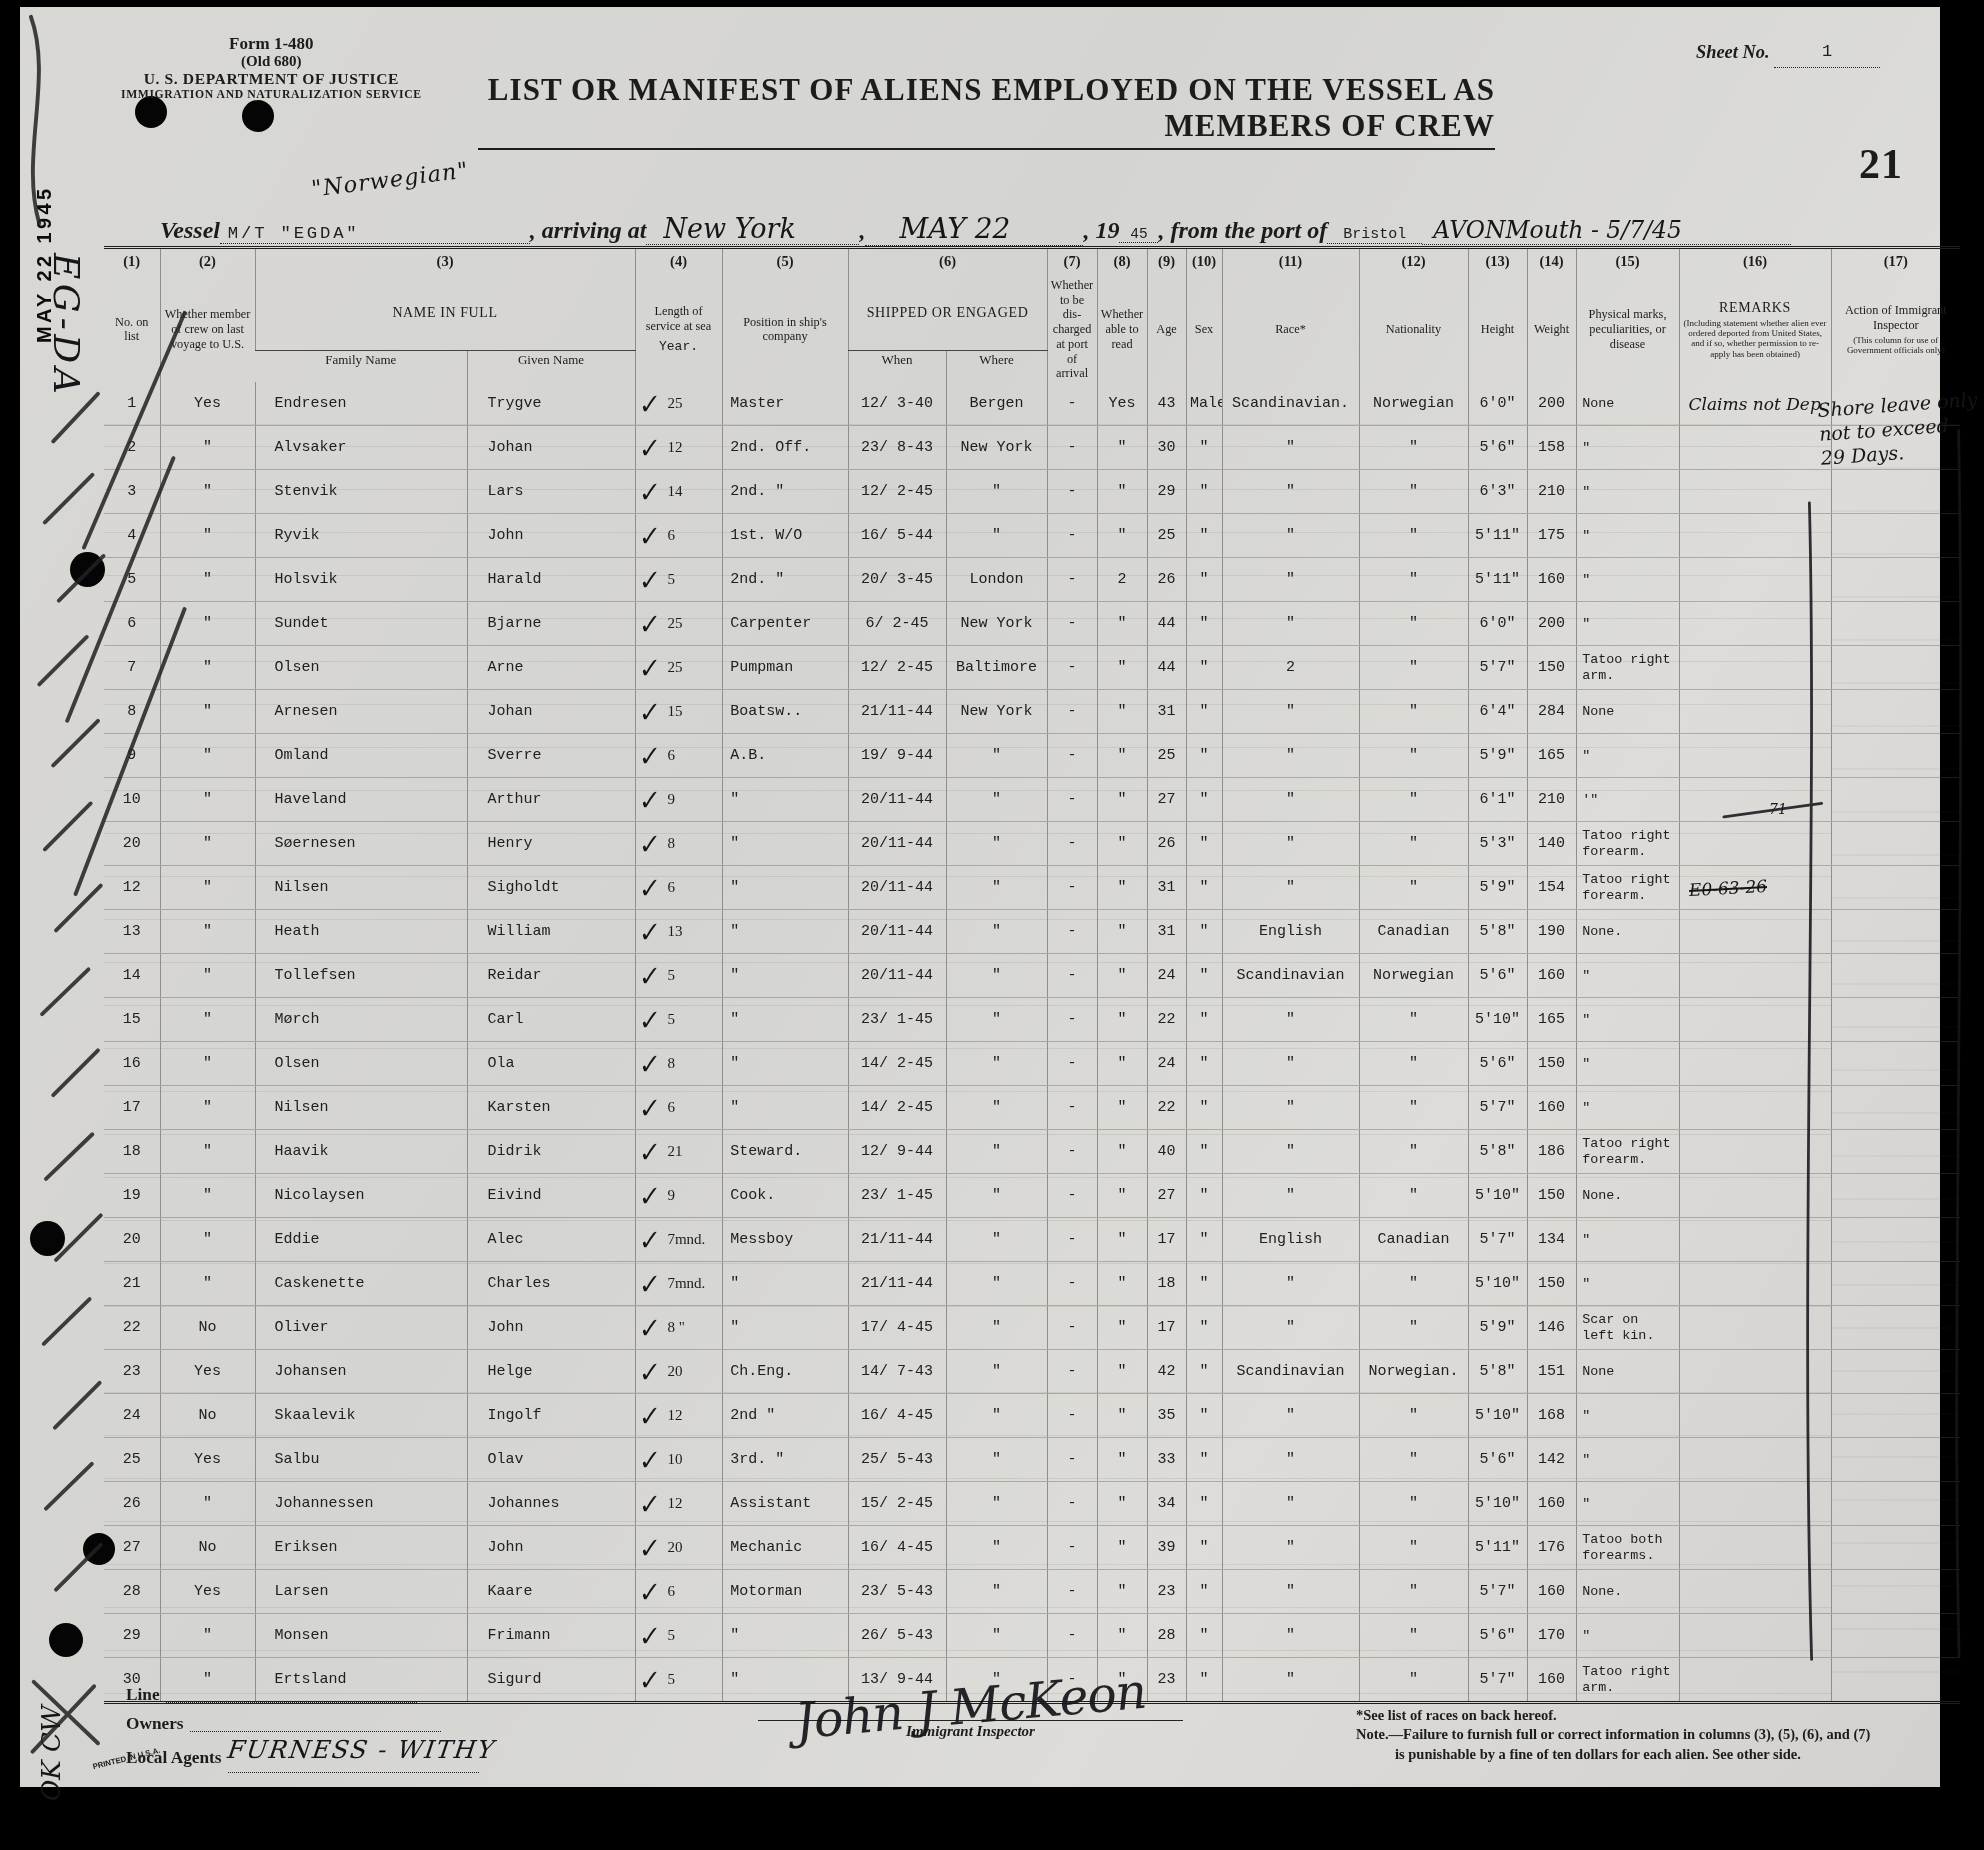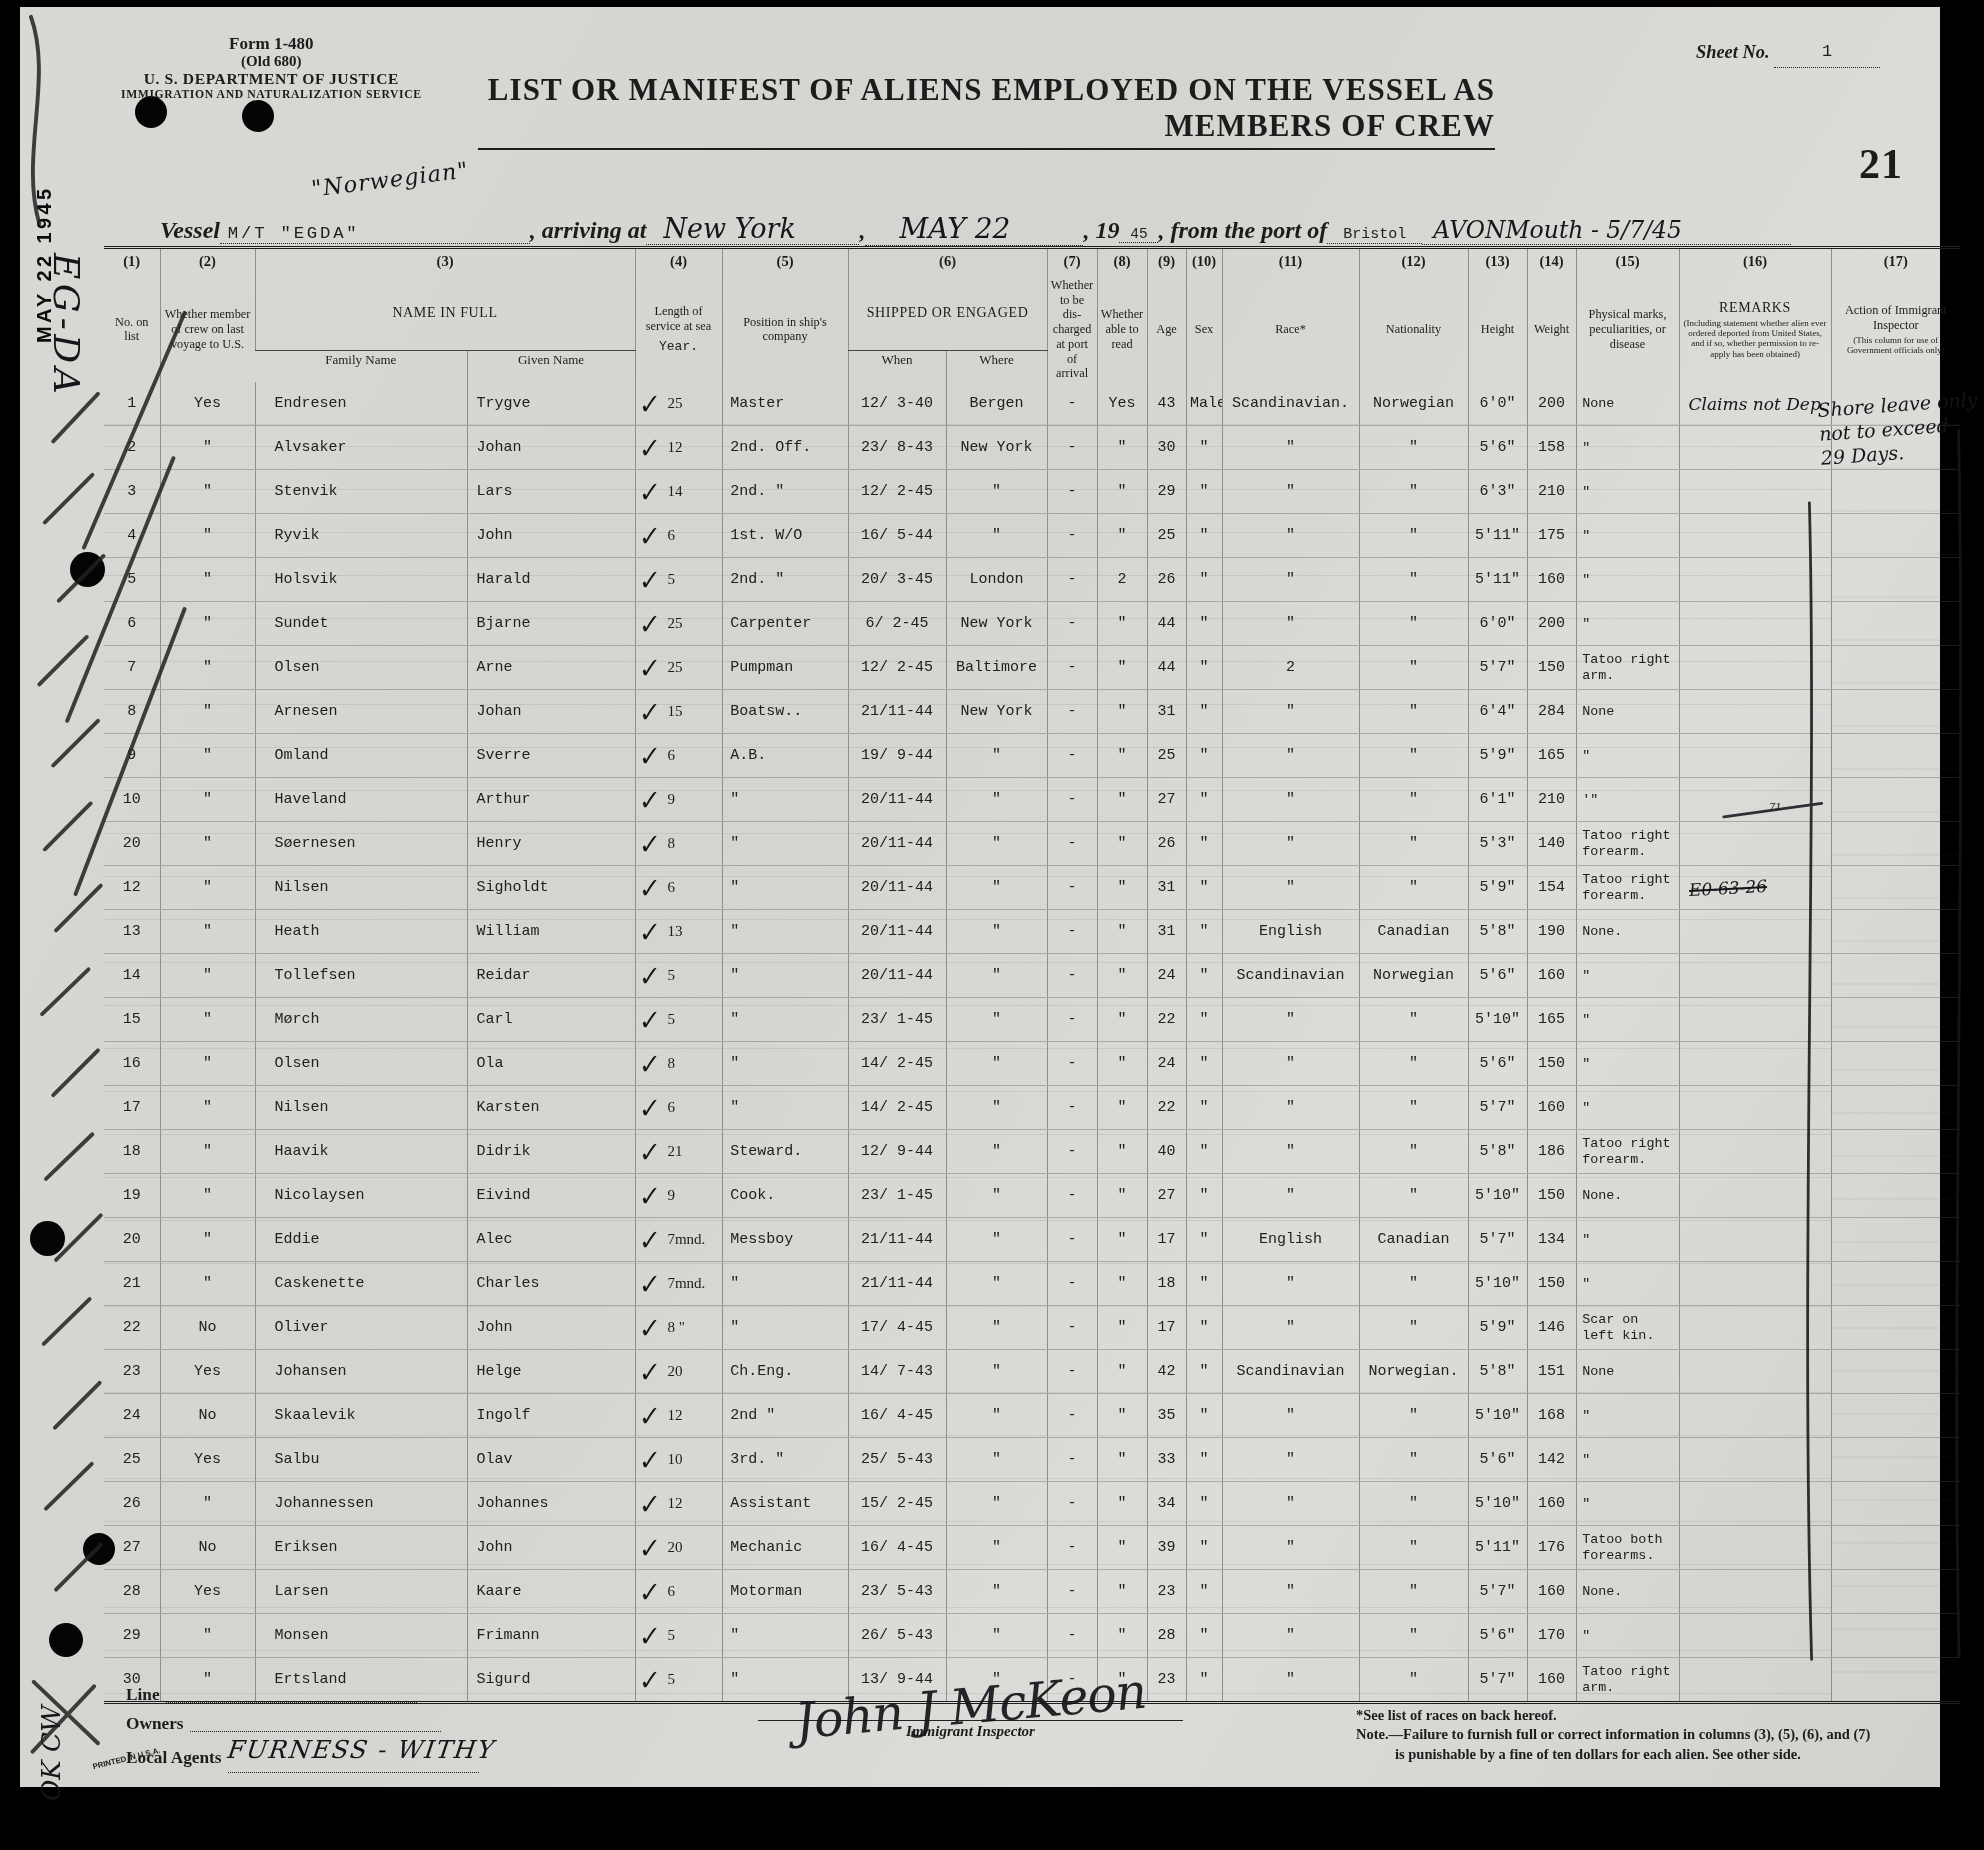--- a/index.html
+++ b/index.html
@@ -54,30 +54,30 @@
   thead tr.sub th{font-size:13px;height:29px;border-top:none;}
   thead th{border-bottom:none;}
   thead tr.sub th{vertical-align:top;}
   thead .year{display:block;font-size:13px;text-align:center;margin-top:5.6px;}
   tbody{background-image:repeating-linear-gradient(to bottom,rgba(60,60,55,0) 0px,rgba(60,60,55,0) 20.7px,rgba(60,60,55,0.10) 20.7px,rgba(60,60,55,0.10) 21.5px);}
   tbody td{height:43px;font-size:15px;vertical-align:middle;padding:0 3.4px;
            border-bottom:0.6px solid rgba(80,80,75,.35);}
   tbody td.c{text-align:center;}
   tbody td.marks{font-size:13.4px;line-height:1.15;padding-left:5.6px;}
   tbody td.fam{padding-left:19px;}
-  tbody td.giv{padding-left:9px;}
+  tbody td.giv{padding-left:20px;}
   tbody td.pos{padding-left:7.8px;}
   .svcwrap{display:flex;align-items:center;}
   .check{font-size:26px;line-height:1;display:inline-block;transform:rotate(-8deg) skewX(-10deg);
          font-family:"DejaVu Sans","Liberation Sans",sans-serif;color:#161616;}
   .svcval{margin-left:6.7px;}
   td.rem{font-size:17px;padding-left:9px;}
   td.rem .struckable{display:inline-block;}
   td.rem .struck{text-decoration:line-through;text-decoration-thickness:2.2px;transform:rotate(-3deg);}
-  .remtop{position:absolute;font-size:10px;font-style:italic;}
+  .remtop{position:absolute;font-size:14px;font-style:italic;}
   
   .shorenote{left:1799px;top:386px;width:168px;font-size:19px;line-height:1.25;transform:rotate(-4deg);}
   
   .footer{left:106px;top:1678px;font-size:17.3px;font-weight:bold;}
   .footer .row{margin-bottom:9px;white-space:nowrap;}
   .footer .line{display:inline-block;border-bottom:1.7px dotted #222;width:251px;vertical-align:-3.4px;margin-left:6.7px;}
   .agents{position:relative;top:-7.8px;font-size:24.6px;font-weight:normal;letter-spacing:1.7px;}
   .sig{left:738px;top:1671px;width:425px;text-align:center;}
   .sig .name{font-size:49px;transform:rotate(-5deg);letter-spacing:-1.1px;opacity:.92;}
   .sig .sline{border-bottom:1.7px solid #222;margin-top:-14.5px;}

